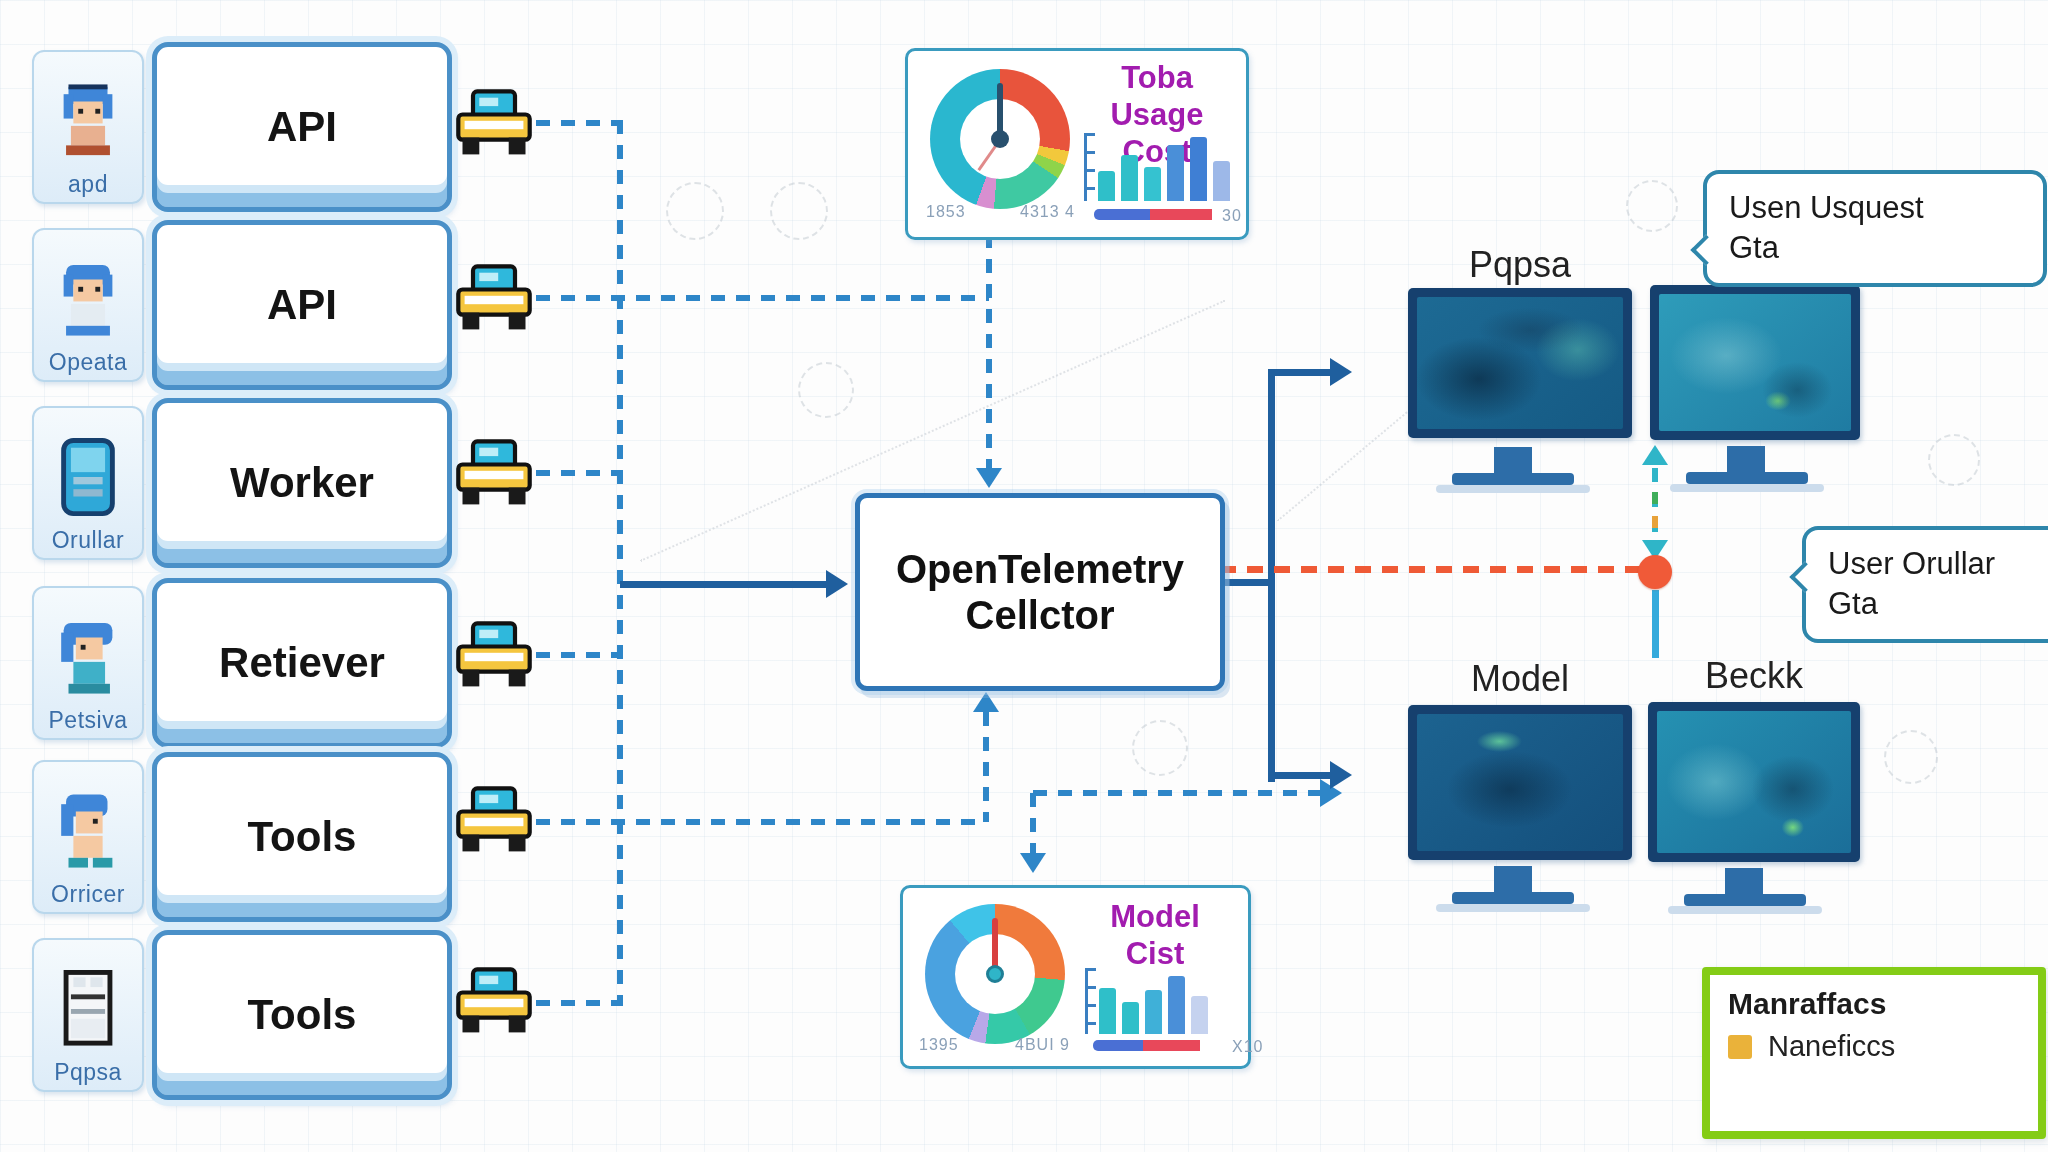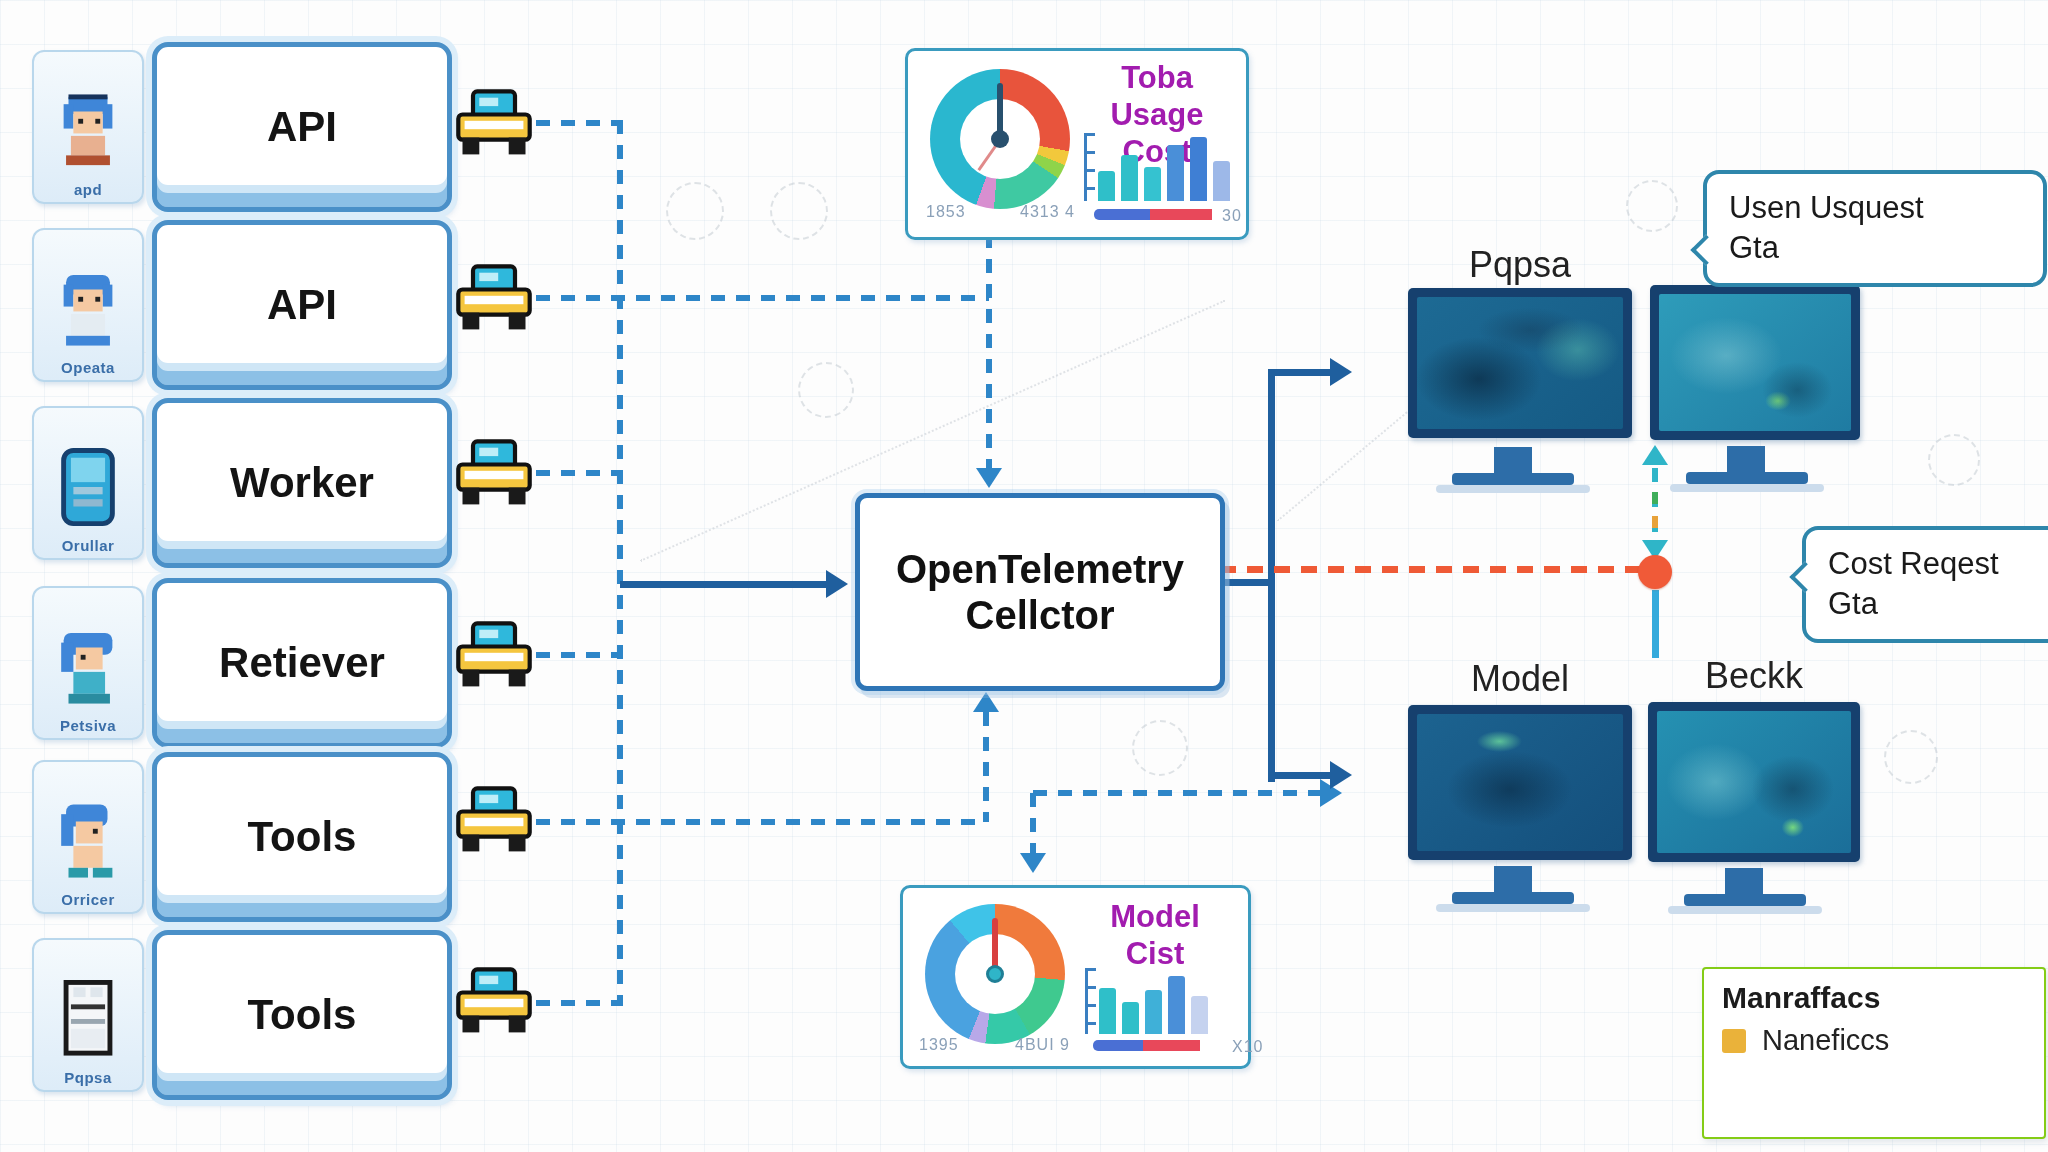--- a/index.html
+++ b/index.html
@@ -8,21 +8,21 @@
   .grid{position:absolute;inset:0;
     background-image:linear-gradient(rgba(190,212,228,.20) 1px,transparent 1px),
                      linear-gradient(90deg,rgba(190,212,228,.20) 1px,transparent 1px);
     background-size:44px 44px;}
   .abs{position:absolute;}
   
   .avatar-card{position:absolute;left:32px;width:108px;height:150px;border:2px solid #b9d7ec;border-radius:12px;
     background:linear-gradient(180deg,#f5fafd,#ddecf8);box-shadow:2px 3px 4px rgba(120,160,200,.25);
     display:flex;flex-direction:column;align-items:center;justify-content:flex-end;}
   .avatar-art{width:78px;height:96px;margin-bottom:2px;}
-  .avatar-label{font-size:15px;font-weight:700;color:#3a6ea8;margin-bottom:4px;letter-spacing:.5px;}
+  .avatar-label{font-size:23px;font-weight:400;color:#3a6ea8;margin-bottom:4px;letter-spacing:.5px;}
   .agent-box{position:absolute;left:152px;width:290px;height:160px;border:5px solid #4a90c8;border-radius:16px;
     background:#fff;color:#141414;display:flex;align-items:center;justify-content:center;
     font-size:42px;font-weight:600;
     box-shadow:0 0 0 6px #dcedf9, inset 0 -14px 0 #8cc0e6, inset 0 -22px 0 #cfe6f6, 3px 5px 6px rgba(100,150,200,.30);}
   .car{position:absolute;left:452px;width:84px;height:74px;}
   
   .dash-h{position:absolute;height:6px;background:repeating-linear-gradient(90deg,var(--c,#2e86c8) 0 14px,transparent 14px 25px);}
   .dash-v{position:absolute;width:6px;background:repeating-linear-gradient(180deg,var(--c,#2e86c8) 0 14px,transparent 14px 25px);}
   .solid{position:absolute;background:#1f5f9e;}
   .arr{position:absolute;width:0;height:0;border-style:solid;border-color:transparent;}
@@ -72,21 +72,21 @@
   .stand-base{position:absolute;background:#2d6da8;border-radius:4px;}
   .stand-plat{position:absolute;background:#ccdcec;border-radius:4px;}
   .mon-label{position:absolute;text-align:center;font-size:36px;font-weight:500;color:#222;}
   
   .bubble{position:absolute;background:#fff;border:4px solid #2e86ab;border-radius:16px;padding:14px 22px;
     font-size:31px;font-weight:500;color:#1a1a1a;line-height:1.3;}
   .bubble .tailp{position:absolute;width:18px;height:18px;background:#fff;
     border-left:4px solid #2e86ab;border-bottom:4px solid #2e86ab;transform:rotate(45deg);}
   
   .legend{position:absolute;left:1702px;top:967px;width:344px;height:172px;background:#fff;
-    border:2px solid #84cc16;border-radius:4px;box-shadow:2px 3px 6px rgba(140,160,180,.25);padding:12px 18px;box-sizing:border-box;}
+    border:8px solid #84cc16;border-radius:4px;box-shadow:2px 3px 6px rgba(140,160,180,.25);padding:12px 18px;box-sizing:border-box;}
   .legend-title{font-size:30px;font-weight:700;color:#1c1c1c;margin-bottom:6px;}
   .legend-row{display:flex;align-items:center;gap:16px;margin-top:9px;}
   .swatch{width:24px;height:24px;border-radius:3px;}
   .legend-label{font-size:29px;color:#222;}
   
   .fcirc{position:absolute;border:2px dashed #b9c2ca;border-radius:50%;opacity:.45;}
   .fdiag{position:absolute;border-top:2px dotted #c3c9d0;opacity:.5;transform-origin:top left;}
   .dot{position:absolute;width:34px;height:34px;border-radius:50%;background:#f05a38;box-shadow:0 1px 2px rgba(180,60,30,.4);}
 </style>
 </head>
@@ -391,21 +391,21 @@
 <div class="stand-base" style="left:1684px;top:894px;width:122px;height:12px;"></div>
 <div class="stand-plat" style="left:1668px;top:906px;width:154px;height:8px;"></div>
 
 <div class="bubble" style="left:1703px;top:170px;width:292px;">
   <div class="tailp" style="left:-12px;bottom:22px;"></div>
   <div>Usen Usquest</div>
   <div>Gta</div>
 </div>
 <div class="bubble" style="left:1802px;top:526px;width:210px;">
   <div class="tailp" style="left:-12px;top:36px;"></div>
-  <div>Cost Reqest</div>
+  <div>User Orullar</div>
   <div>Gta</div>
 </div>
 
 <div class="legend">
   <div class="legend-title">Manraffacs</div>
   <div class="legend-row">
     <div class="swatch" style="background: rgb(234, 178, 58);"></div>
     <div class="legend-label">Naneficcs</div>
   </div>
 </div>

